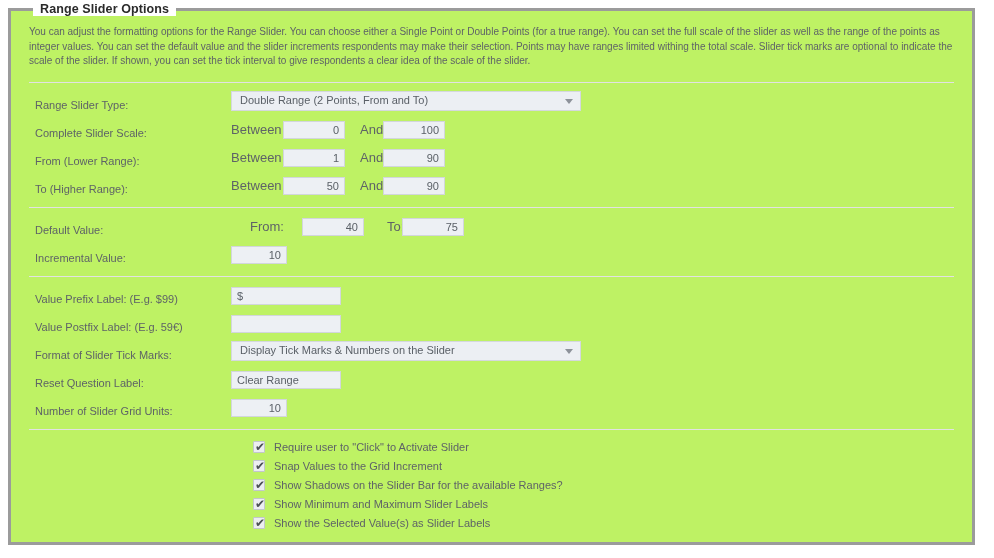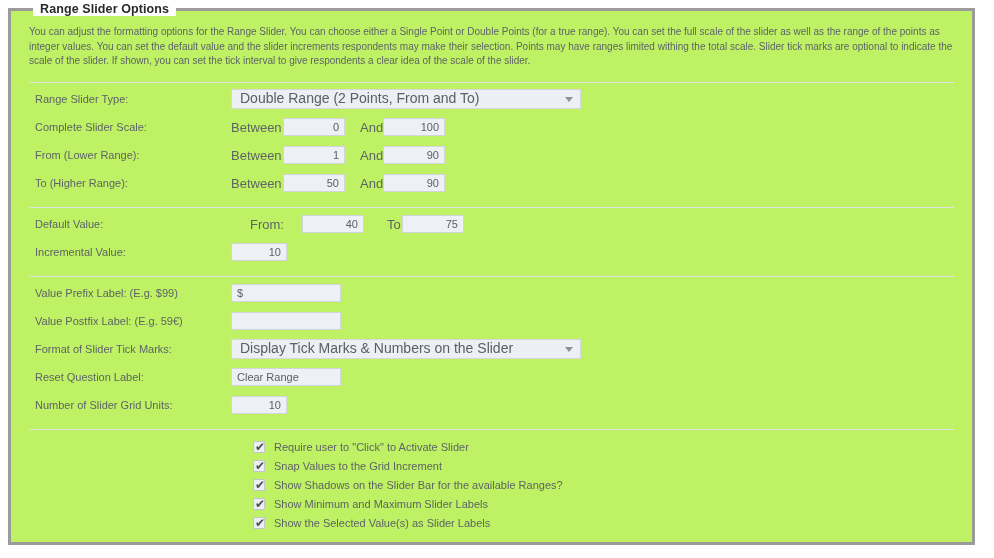--- a/index.html
+++ b/index.html
@@ -60,21 +60,21 @@
   .divider {
     height: 1px;
     background: #e2e2e2;
     margin: 13px 2px 0 2px;
   }
 
   
   .rows { margin-top: 2px; }
   .row {
     display: flex;
-    align-items: center;
+    align-items: flex-end;
     min-height: 23px;
     margin-top: 5px;
   }
   .row-label {
     width: 204px;
     flex: 0 0 204px;
     padding-left: 8px;
     box-sizing: border-box;
     font-size: 11px;
     color: #5e6367;
@@ -107,21 +107,21 @@
   .w-num { width: 62px; }
   .w-text { width: 110px; }
 
   .sel {
     box-sizing: border-box;
     position: relative;
     height: 20px;
     border: 1px solid #d4d8de;
     background: #eceff3;
     color: #5a6067;
-    font-size: 14px;
+    font-size: 11px;
     line-height: 17px;
     padding: 0 20px 0 8px;
     white-space: nowrap;
     overflow: hidden;
   }
   .sel .caret {
     position: absolute;
     right: 7px;
     top: 50%;
     margin-top: -2px;

